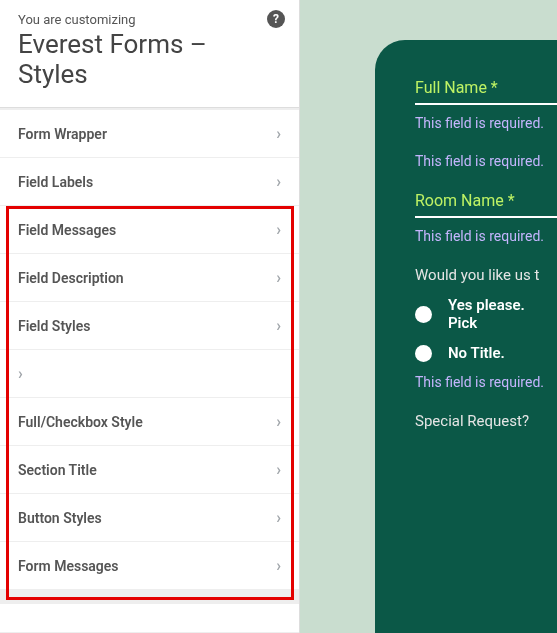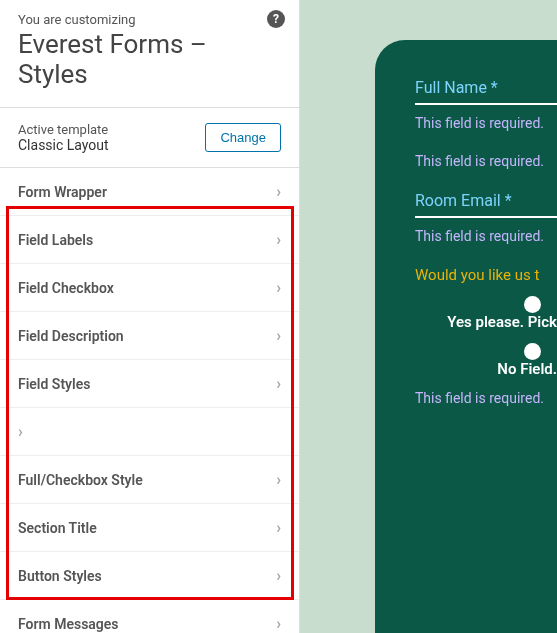--- a/index.html
+++ b/index.html
@@ -119,44 +119,43 @@
     border-top-left-radius: 30px;
     margin-left: 75px;
     height: 100%;
     padding: 38px 0 0 40px;
     color: #fff;
     position: relative;
   }
   .field { margin-bottom: 10px; }
   .flabel {
     font-size: 16px;
-    color: #7dd3fc;
+    color: #bef264;
     margin-bottom: 6px;
     display: block;
   }
   .underline {
     border-bottom: 2px solid #fff;
     height: 2px;
     margin-bottom: 10px;
   }
   .err {
     color: #c4b5fd;
     font-size: 14px;
     margin-bottom: 22px;
   }
   .question {
     font-size: 15px;
-    color: #eab308;
+    color: #e5e5e5;
     margin-bottom: 12px;
   }
   .radio-row {
     display: flex;
-    align-items: flex-end;
+    align-items: center;
     margin-bottom: 12px;
-    flex-direction: column;
   }
   .radio-dot {
     width: 17px;
     height: 17px;
     border-radius: 50%;
     background: #fff;
     margin-right: 16px;
     flex-shrink: 0;
   }
   .radio-label {
@@ -169,39 +168,32 @@
 </head>
 <body>
 
 <div class="sidebar sidebar-wrap">
   <div class="header">
     <div class="header-sub">You are customizing</div>
     <div class="header-title">Everest Forms – Styles</div>
     <div class="help-icon">?</div>
   </div>
   <div class="template-bar"></div>
-  <div class="template-box">
-    <div>
-      <div class="template-labels">Active template</div>
-      <div class="template-name">Classic Layout</div>
-    </div>
-    <button class="change-btn">Change</button>
-  </div>
   <div class="gap"></div>
   <div class="menu">
     <div class="menu-item">
       <span>Form Wrapper</span>
       <span class="chevron">›</span>
     </div>
     <div class="menu-item">
       <span>Field Labels</span>
       <span class="chevron">›</span>
     </div>
     <div class="menu-item">
-      <span>Field Checkbox</span>
+      <span>Field Messages</span>
       <span class="chevron">›</span>
     </div>
     <div class="menu-item">
       <span>Field Description</span>
       <span class="chevron">›</span>
     </div>
     <div class="menu-item">
       <span>Field Styles</span>
       <span class="chevron">›</span>
     </div>
@@ -238,31 +230,32 @@
 
     <div class="field">
       <div class="flabel">Full Name *</div>
       <div class="underline"></div>
     </div>
     <div class="err">This field is required.</div>
 
     <div class="err">This field is required.</div>
 
     <div class="field">
-      <div class="flabel">Room Email *</div>
+      <div class="flabel">Room Name *</div>
       <div class="underline"></div>
     </div>
     <div class="err">This field is required.</div>
 
     <div class="question">Would you like us t</div>
     <div class="radio-row">
       <div class="radio-dot"></div>
       <div class="radio-label">Yes please. Pick</div>
     </div>
     <div class="radio-row">
       <div class="radio-dot"></div>
-      <div class="radio-label">No Field.</div>
-    </div>
-    <div class="err">This field is required.</div>
-
+      <div class="radio-label">No Title.</div>
+    </div>
+    <div class="err">This field is required.</div>
+
+    <div class="question" style="margin-top:18px">Special Request?</div>
 
   </div>
 </div>
 
 </body></html>

